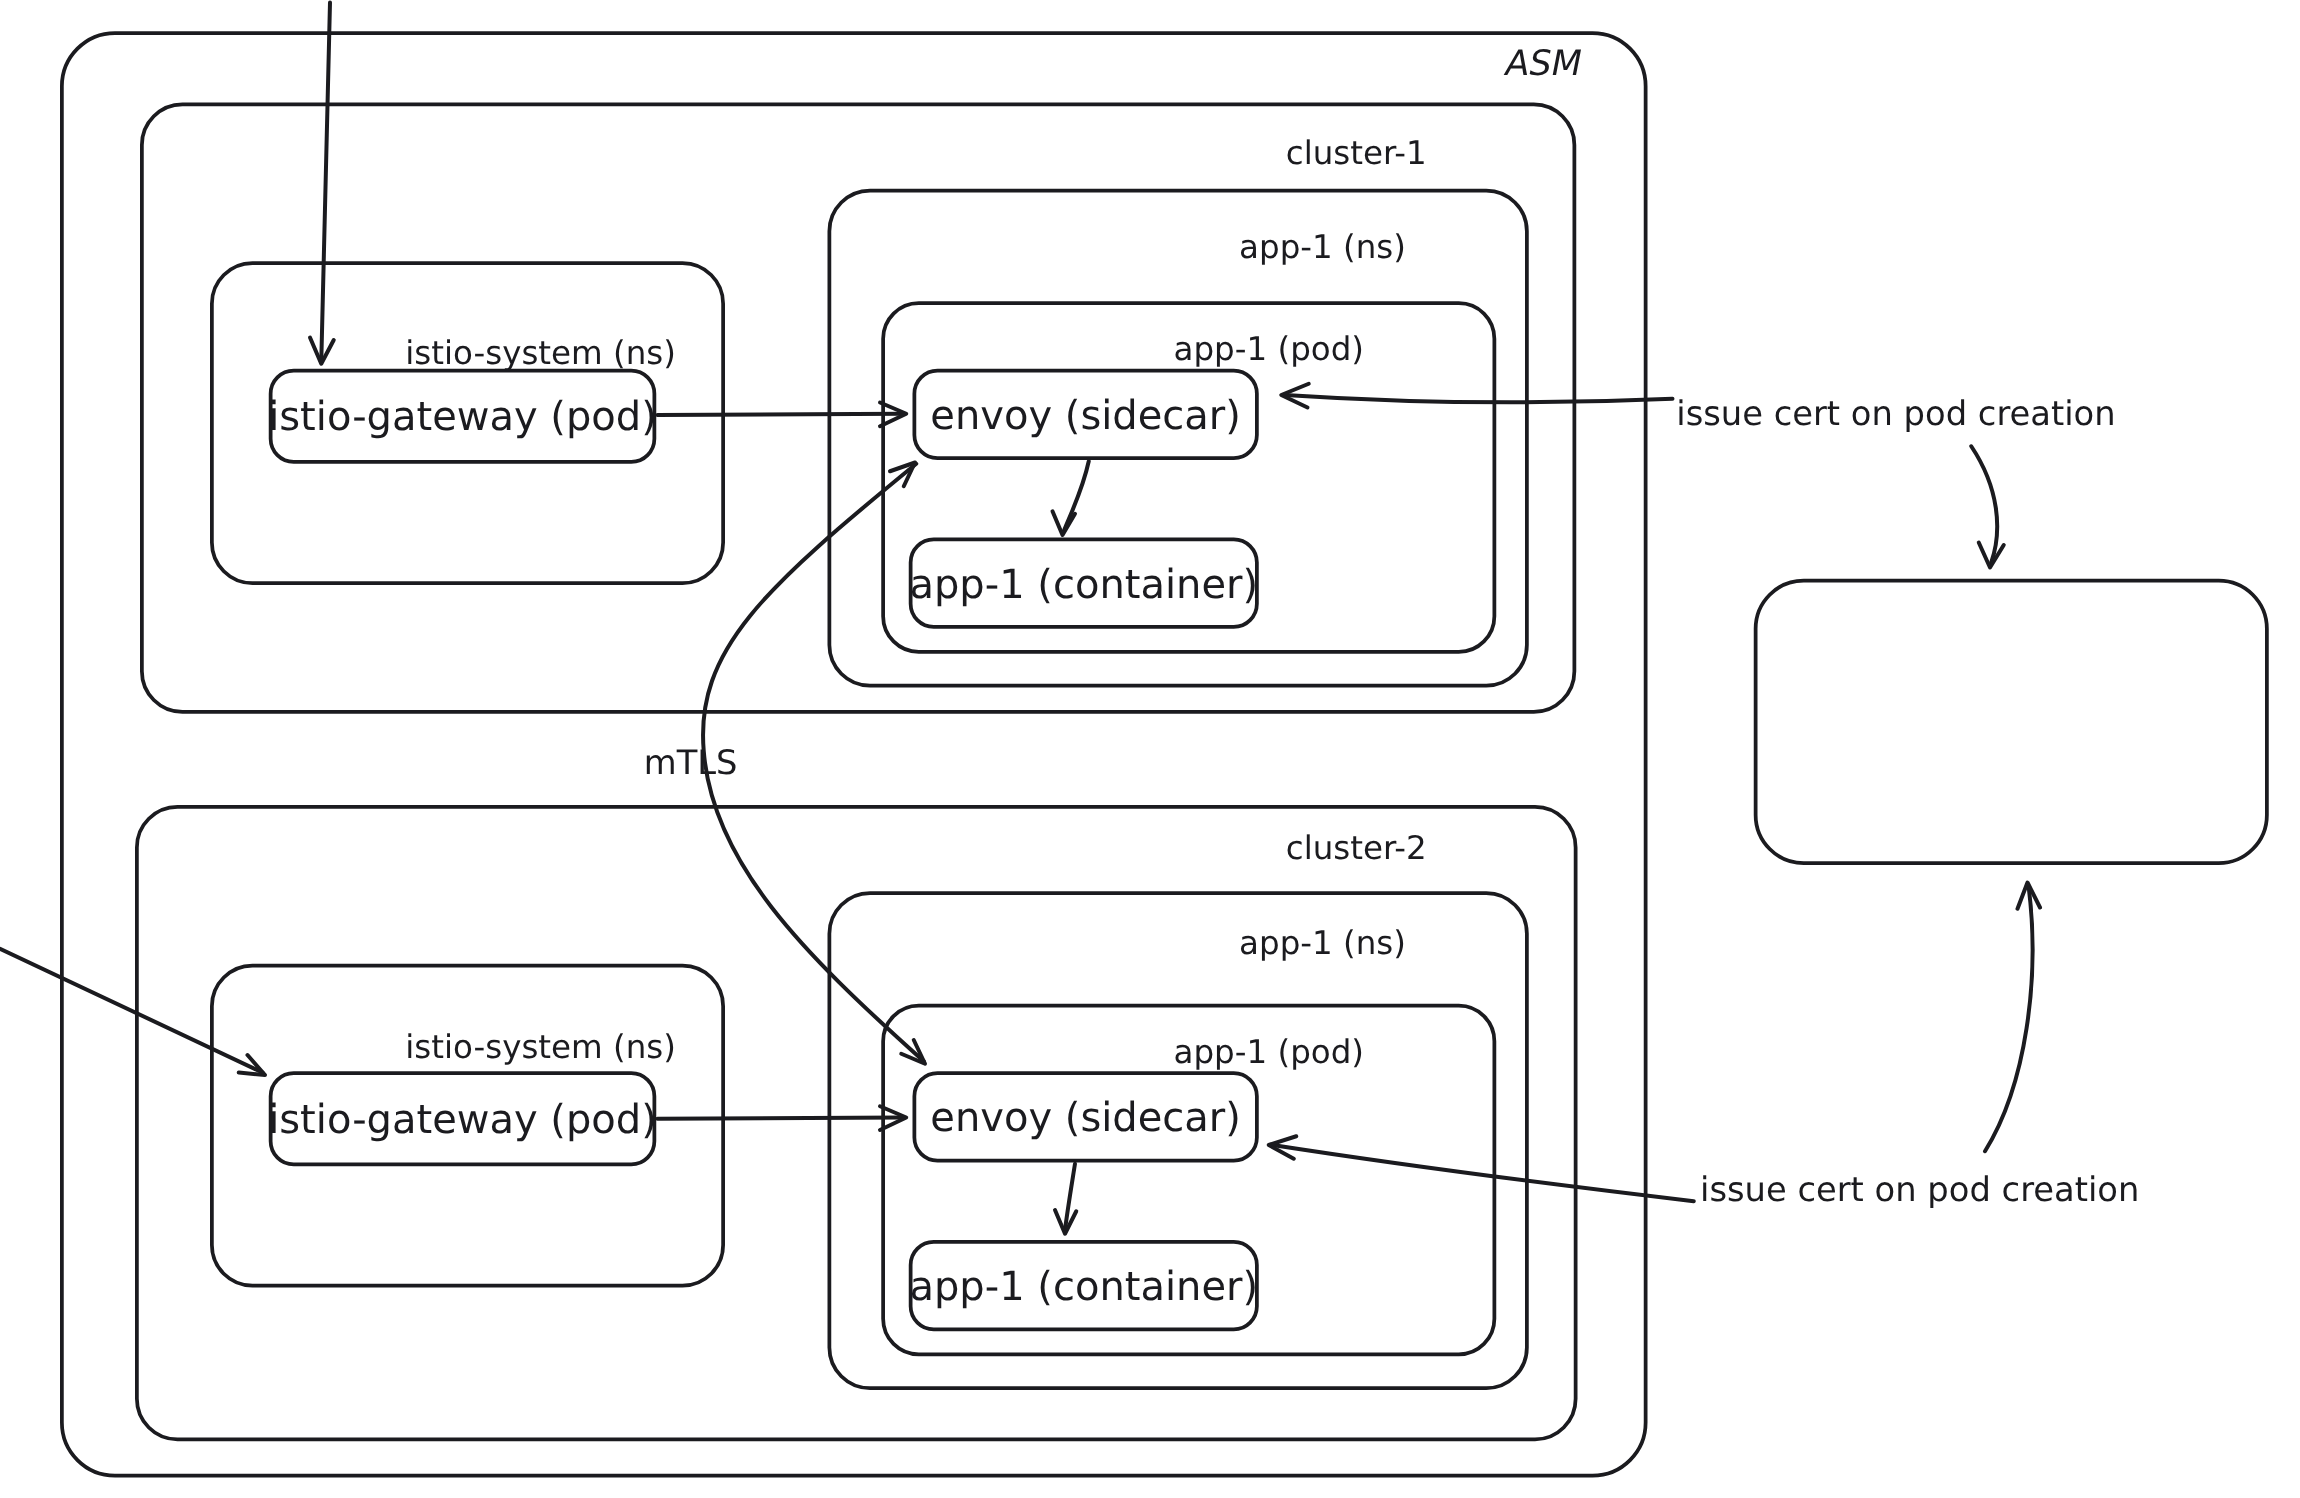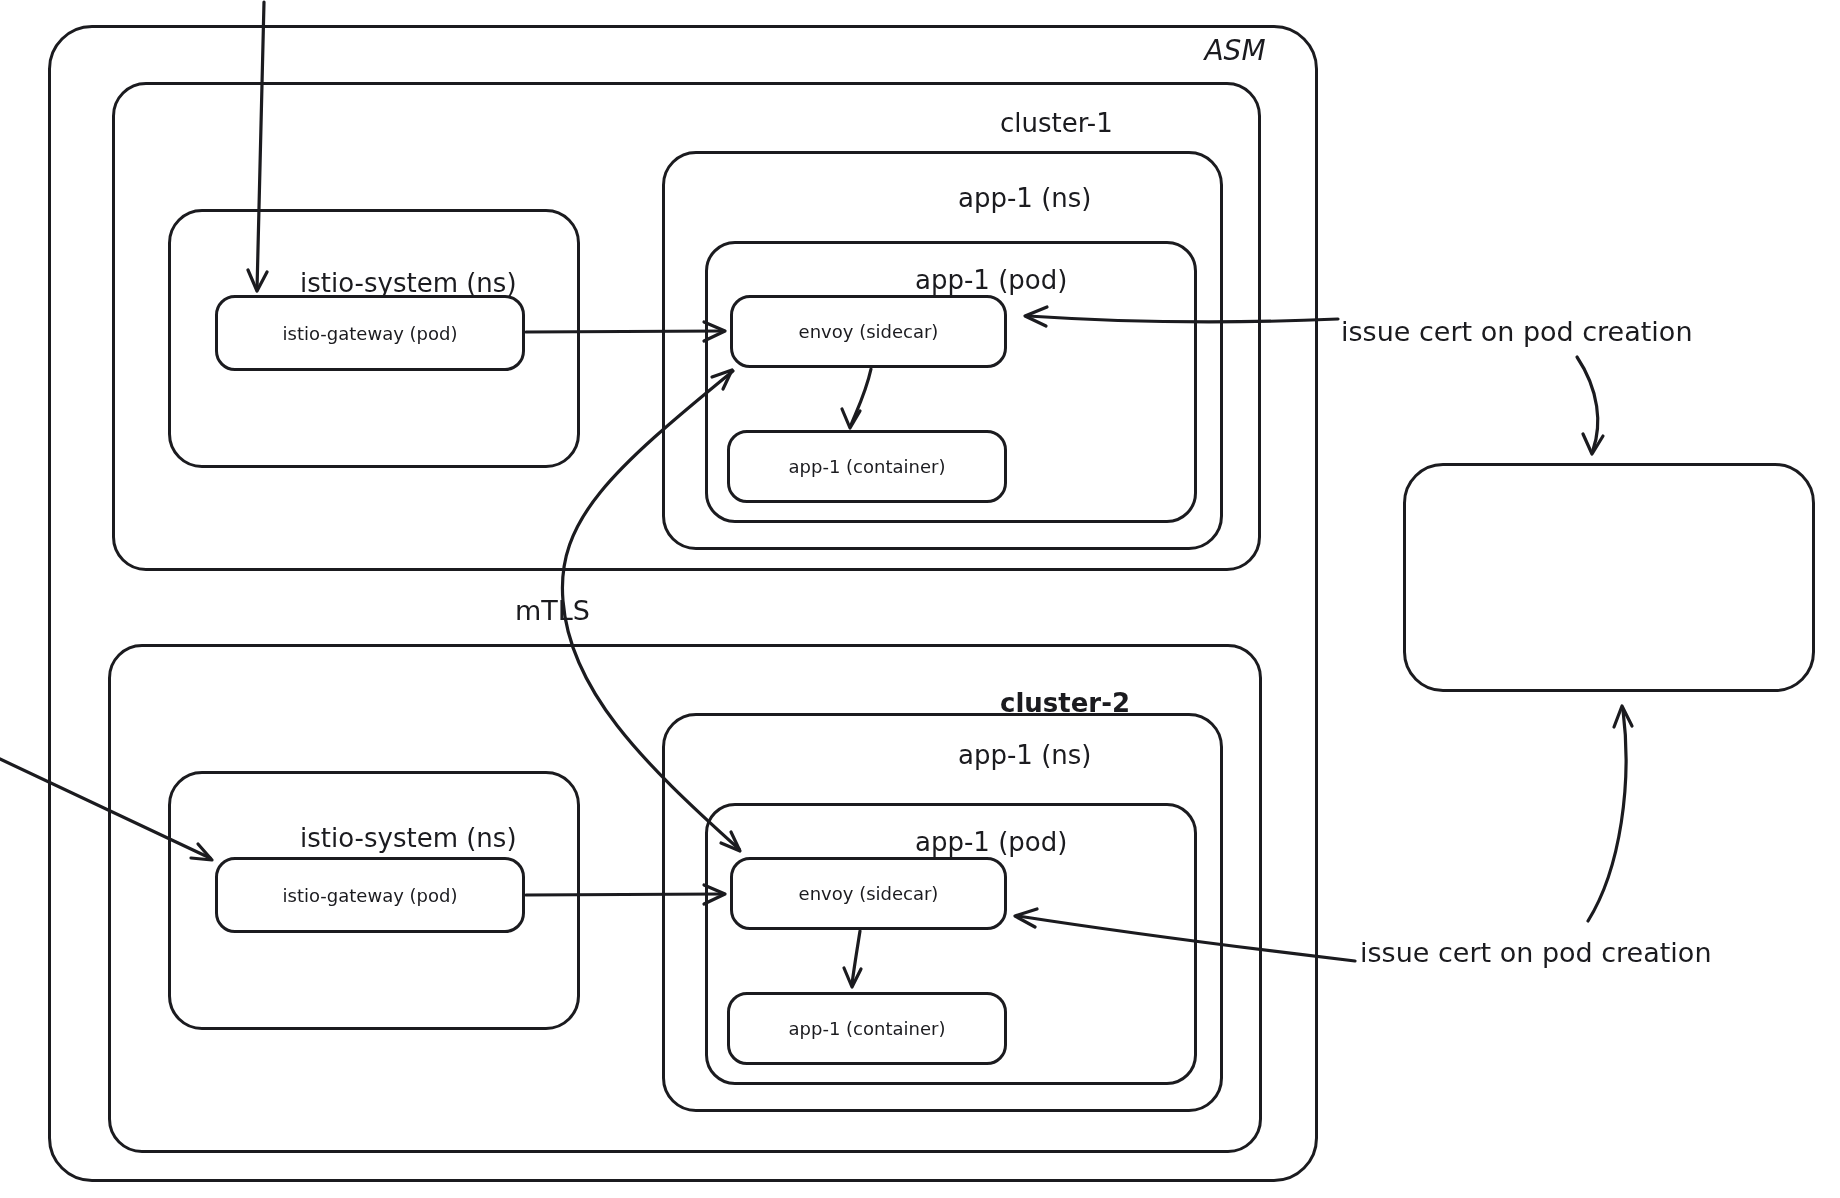--- a/index.html
+++ b/index.html
@@ -22,31 +22,31 @@
     background:transparent;
     box-sizing:border-box;
   }
   .node{
     position:absolute;
     border:3px solid var(--ink);
     border-radius:20px;
     background:transparent;
     box-sizing:border-box;
     display:flex;align-items:center;justify-content:center;
-    font-size:18px;
+    font-size:32px;
     white-space:nowrap;
   }
   .lbl{
     position:absolute;
     font-size:26px;
     line-height:34px;
     white-space:nowrap;
     color:var(--ink);
   }
-  .r{text-align:left;}
+  .r{text-align:center;}
   .c{text-align:center;}
   svg.arrows{
     position:absolute;left:0;top:0;
     pointer-events:none;
     z-index:5;
   }
   svg.arrows path{
     fill:none;
     stroke:var(--ink);
     stroke-width:3.2;
@@ -74,21 +74,21 @@
   <div class="lbl r" style="left:958px;top:181px;width:200px;">app-1 (ns)</div>
 
   <div class="box" style="left:705px;top:241px;width:492px;height:282px;border-radius:30px;"></div>
   <div class="lbl r" style="left:915px;top:263px;width:200px;">app-1 (pod)</div>
 
   <div class="node" style="left:730px;top:295px;width:277px;height:73px;">envoy (sidecar)</div>
 
   <div class="node" style="left:727px;top:430px;width:280px;height:73px;">app-1 (container)</div>
 
   <div class="box" style="left:108px;top:644px;width:1154px;height:509px;"></div>
-  <div class="lbl r" style="left:1000px;top:686px;width:170px;font-weight:bold;">cluster-2</div>
+  <div class="lbl r" style="left:1000px;top:662px;width:170px;">cluster-2</div>
 
   <div class="box" style="left:168px;top:771px;width:412px;height:259px;"></div>
   <div class="lbl r" style="left:300px;top:821px;width:265px;">istio-system (ns)</div>
 
   <div class="node" style="left:215px;top:857px;width:310px;height:76px;">istio-gateway (pod)</div>
 
   <div class="box" style="left:662px;top:713px;width:561px;height:399px;"></div>
   <div class="lbl r" style="left:958px;top:738px;width:200px;">app-1 (ns)</div>
 
   <div class="box" style="left:705px;top:803px;width:492px;height:282px;border-radius:30px;"></div>

